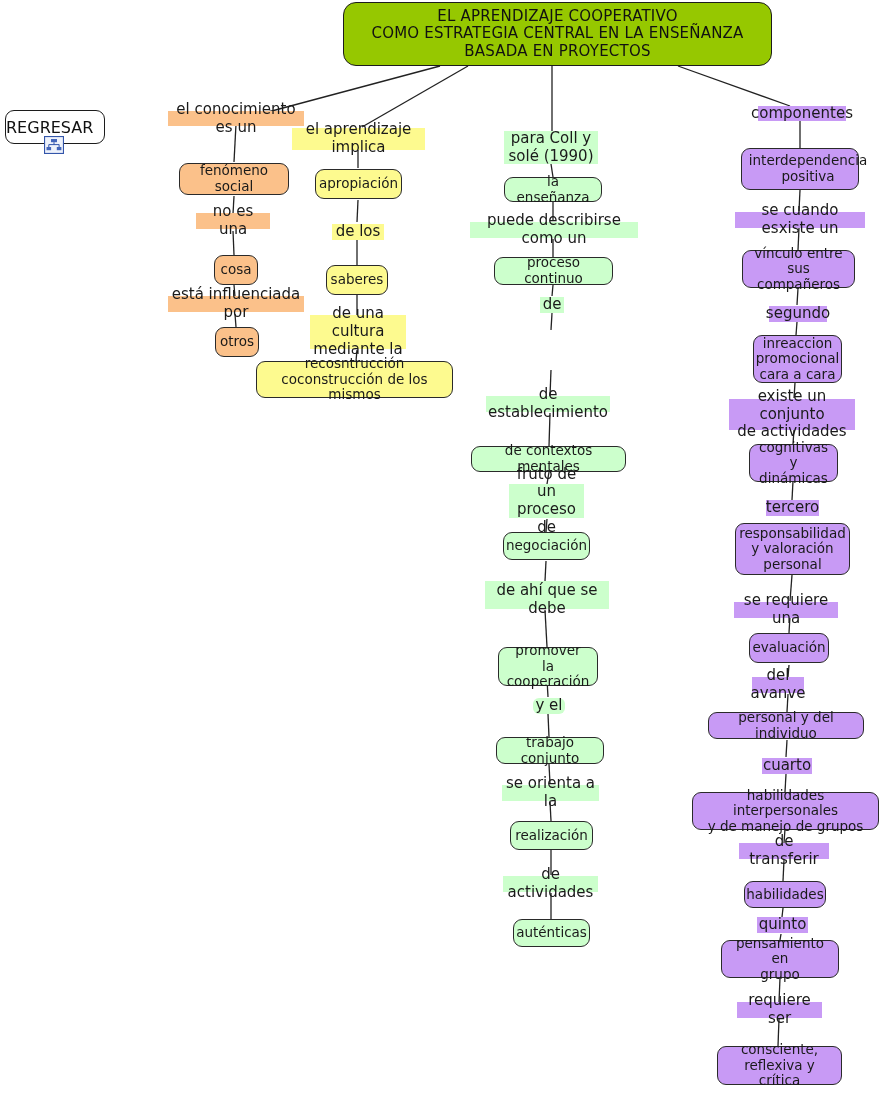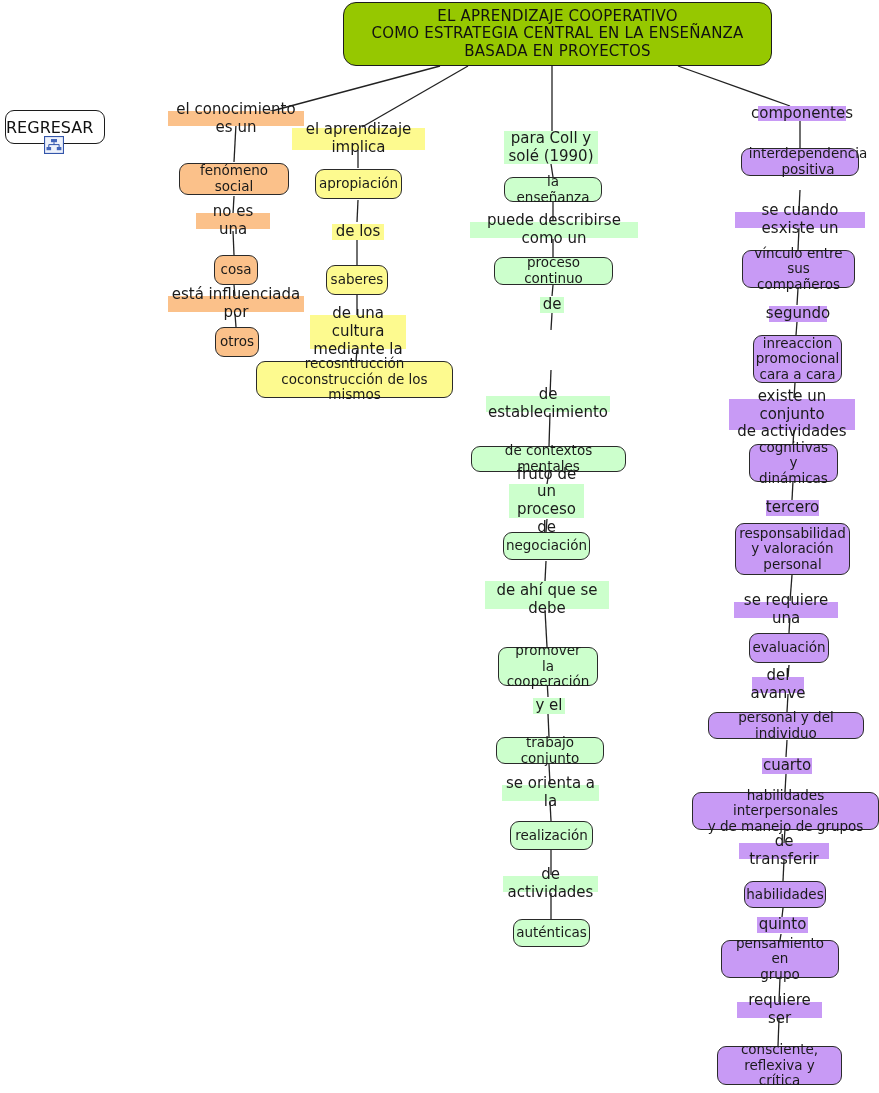--- a/index.html
+++ b/index.html
@@ -196,35 +196,35 @@
 proceso de</div>
 
   <div class="node n-green" style="left:503px;top:532px;width:87px;height:28px;">negociación</div>
 
   <div class="lbl l-green" style="left:485px;top:581px;width:124px;height:28px;
               align-items:flex-start;padding-top:1px;">de ahí que se debe</div>
 
   <div class="node n-green" style="left:498px;top:647px;width:100px;height:39px;">promover
 la cooperación</div>
 
-  <div class="lbl l-green" style="left:533px;top:698px;width:32px;height:16px;">y el</div>
+  <div class="lbl l-green" style="left:533px;top:698px;width:32px;height:16px;border-radius:6px;">y el</div>
 
   <div class="node n-green" style="left:496px;top:737px;width:108px;height:27px;">trabajo conjunto</div>
 
   <div class="lbl l-green" style="left:502px;top:785px;width:97px;height:16px;">se orienta a la</div>
 
   <div class="node n-green" style="left:510px;top:821px;width:83px;height:29px;">realización</div>
 
   <div class="lbl l-green" style="left:503px;top:876px;width:95px;height:16px;">de actividades</div>
 
   <div class="node n-green" style="left:513px;top:919px;width:77px;height:28px;">auténticas</div>
 
   <div class="lbl l-purple" style="left:758px;top:106px;width:88px;height:15px;">componentes</div>
 
-  <div class="node n-purple" style="left:741px;top:148px;width:118px;height:28px;padding-left:24px;">interdependencia
+  <div class="node n-purple" style="left:741px;top:148px;width:118px;height:42px;padding-left:24px;">interdependencia
 positiva</div>
 
   <div class="lbl l-purple" style="left:735px;top:212px;width:130px;height:16px;">se cuando esxiste un</div>
 
   <div class="node n-purple" style="left:742px;top:250px;width:113px;height:38px;">vínculo entre
 sus compañeros</div>
 
   <div class="lbl l-purple" style="left:769px;top:306px;width:58px;height:16px;">segundo</div>
 
   <div class="node n-purple" style="left:753px;top:335px;width:89px;height:48px;">inreaccion

